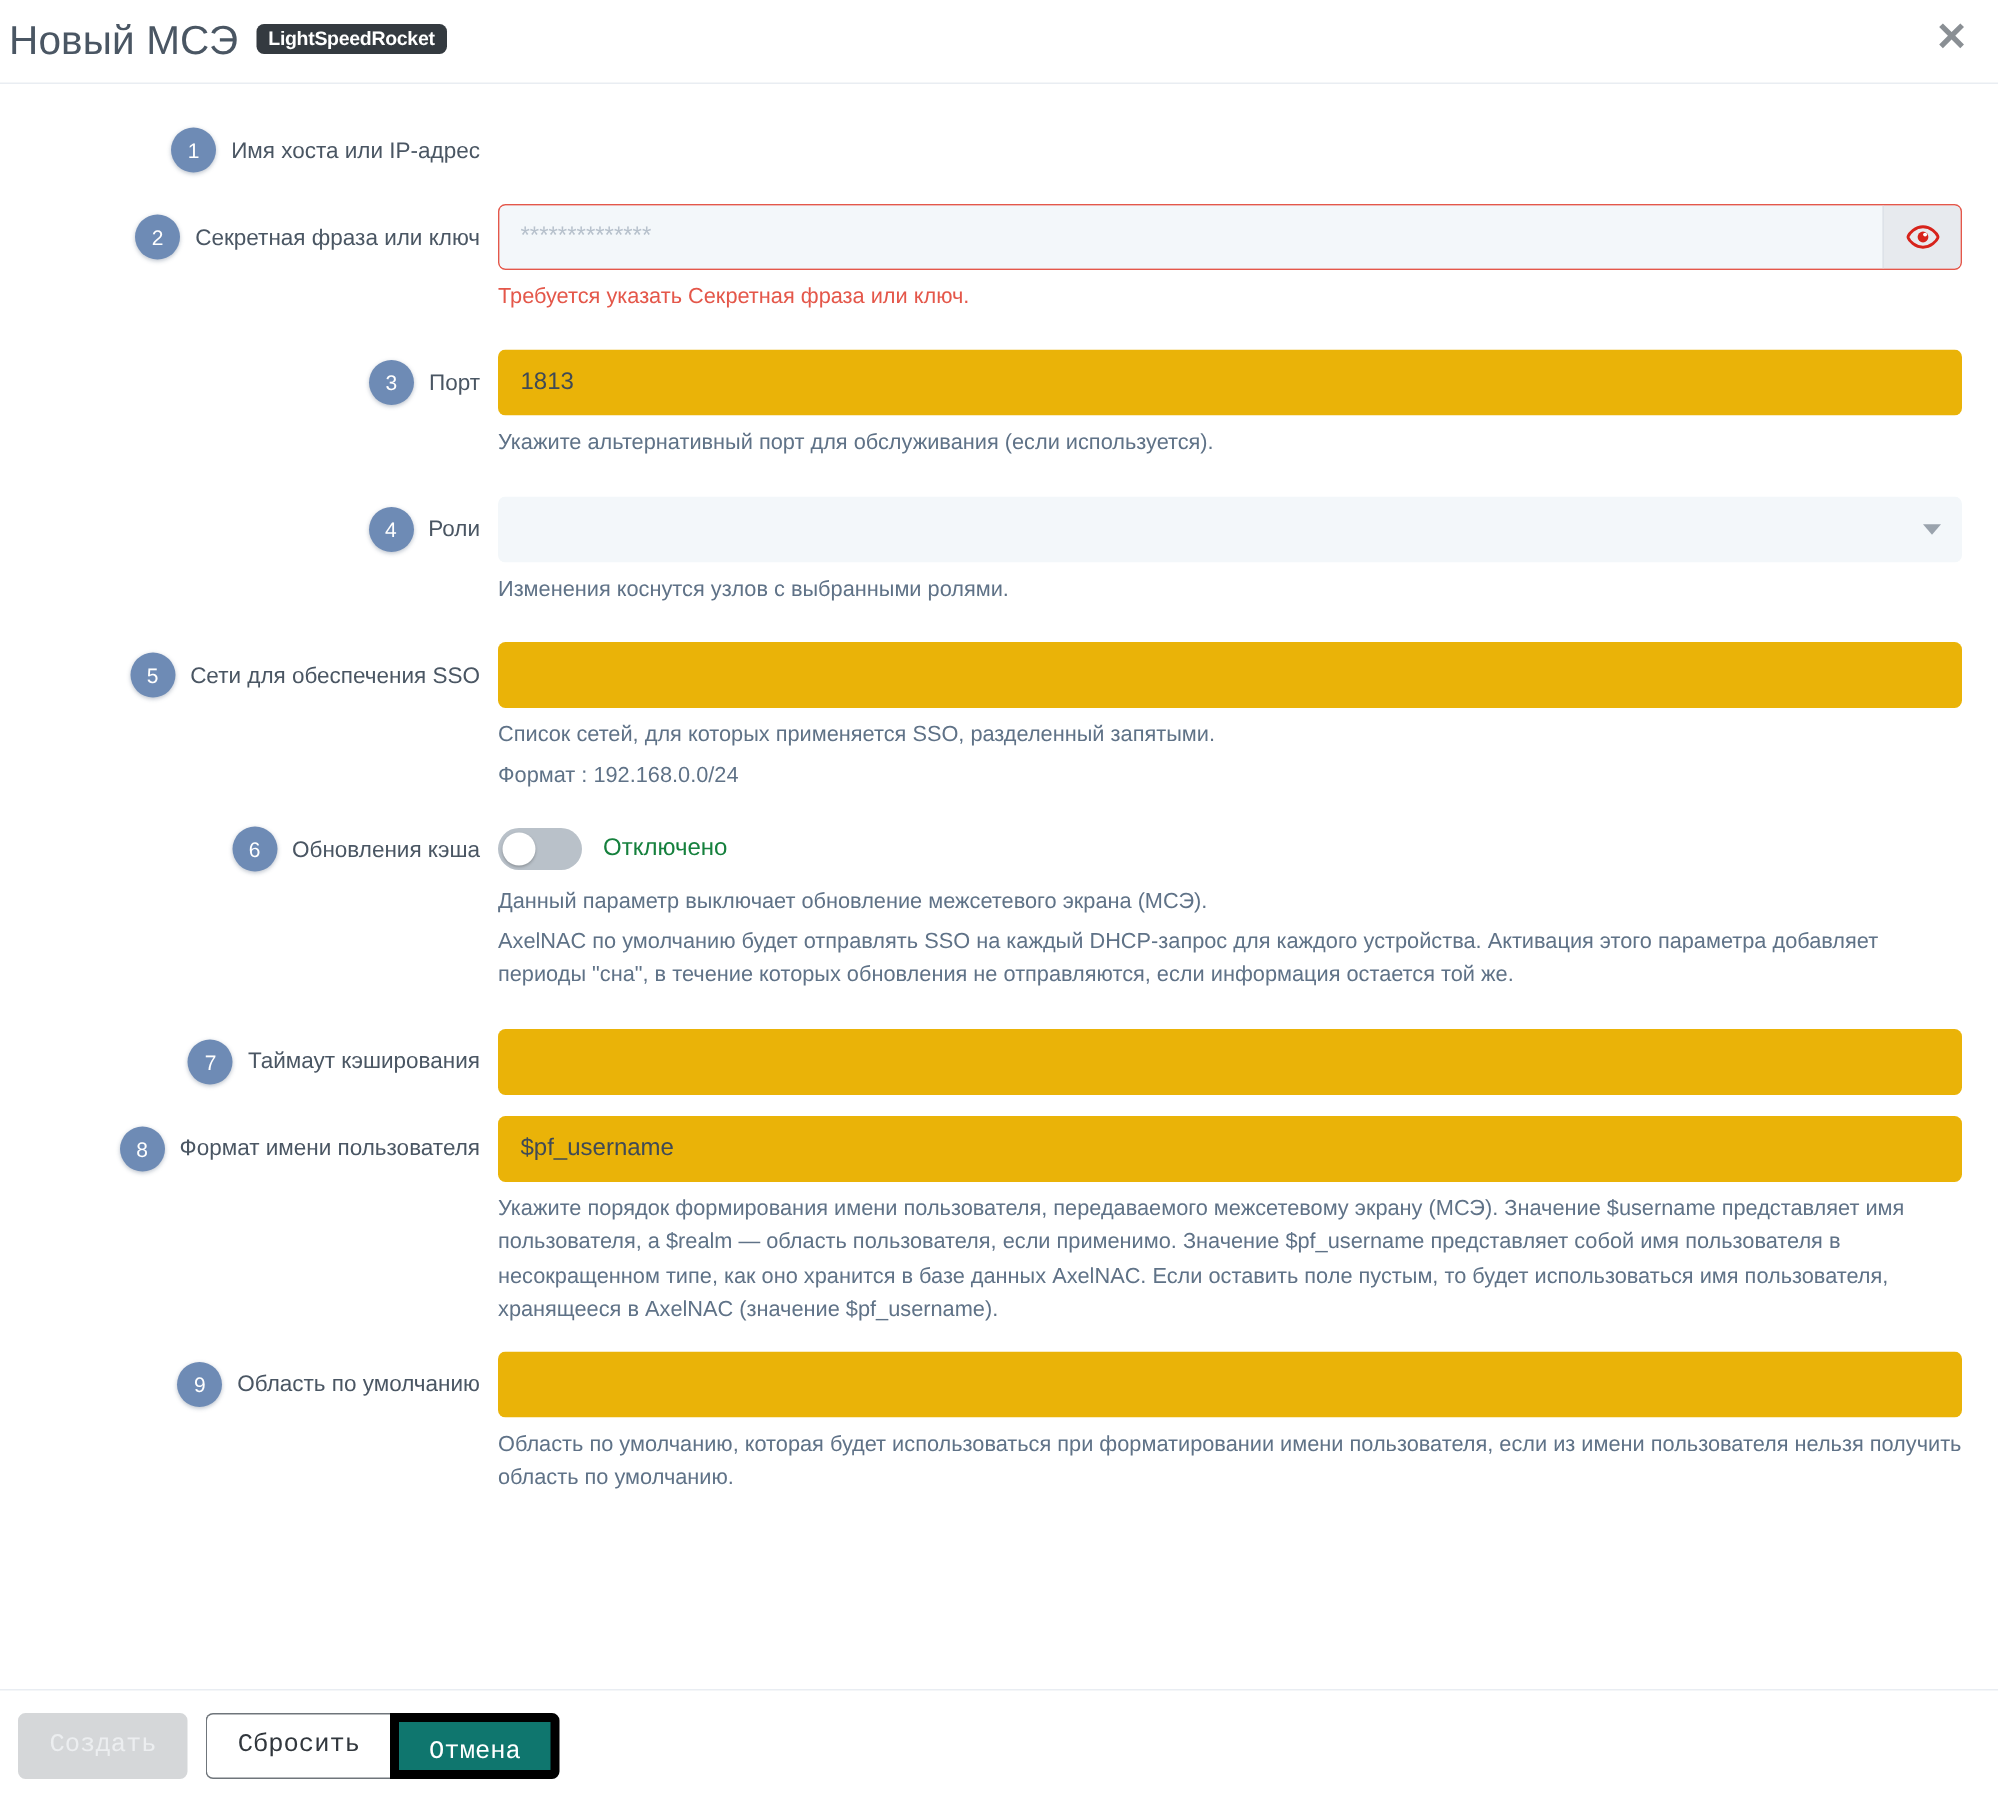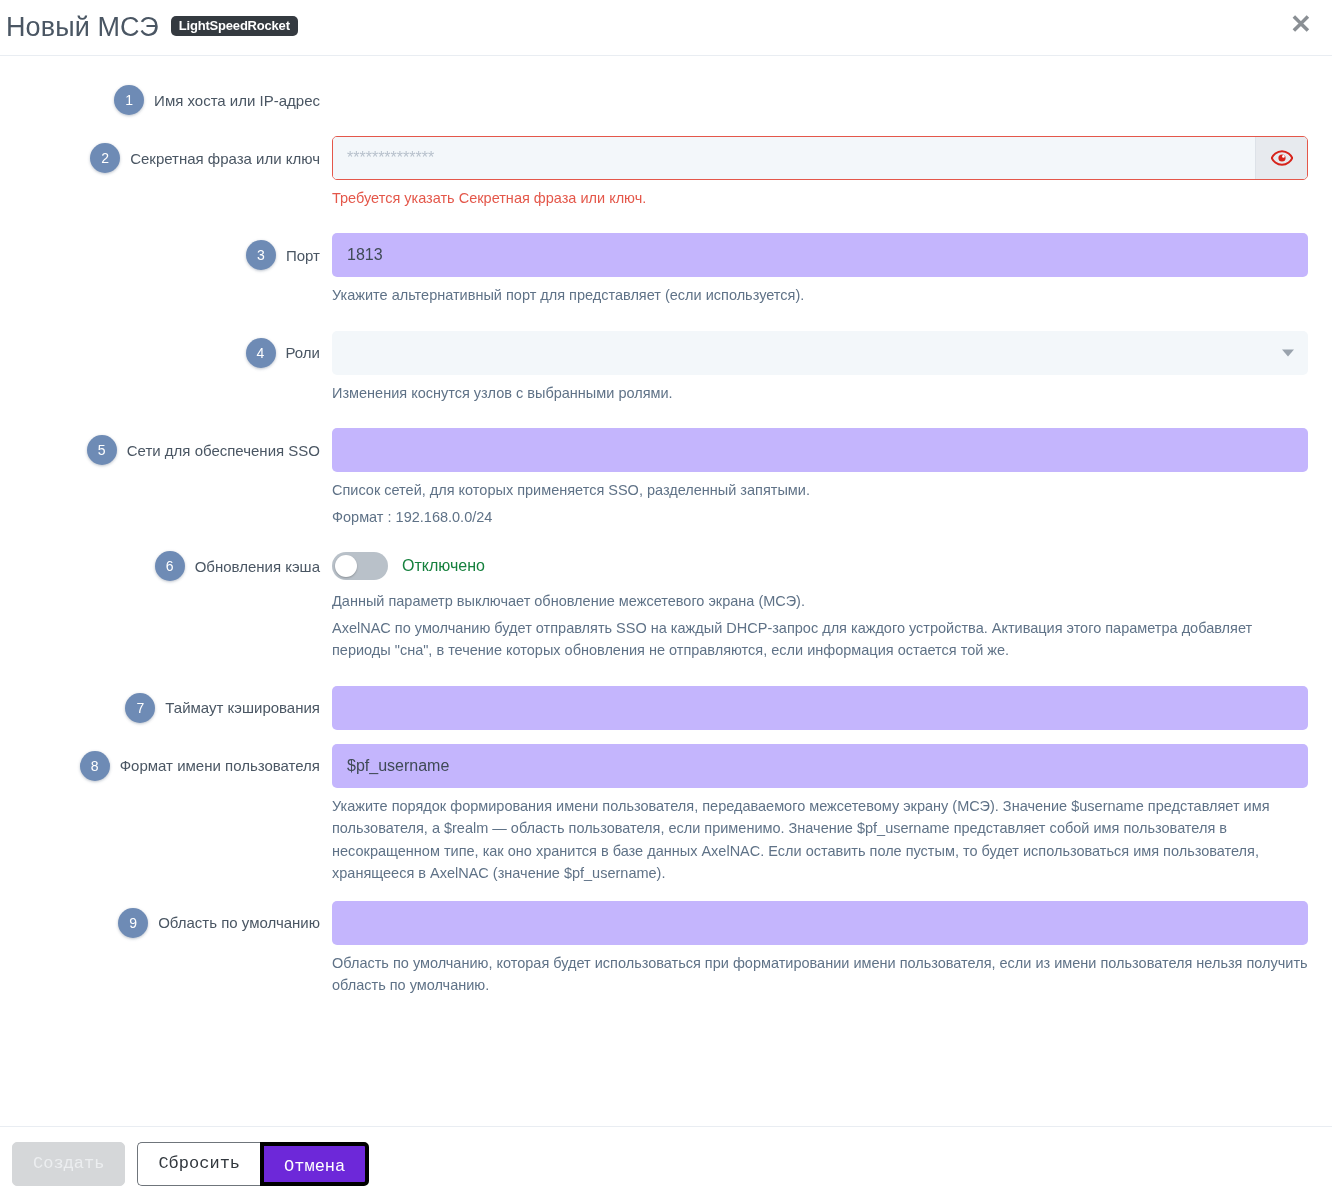--- a/index.html
+++ b/index.html
@@ -116,21 +116,21 @@
   }
   .row-field-col {
     flex: 1 1 auto;
     min-width: 0;
     padding-right: 12px;
   }
 
   .control {
     width: 100%;
     height: 44px;
-    background: #c4b5fd;
+    background: #eab308;
     border: 1px solid transparent;
     border-radius: 5px;
     padding: 0 14px;
     font-size: 16px;
     color: #3f4a56;
     font-family: "Liberation Sans", sans-serif;
     outline: none;
     display: block;
   }
   .control::placeholder { color: #b7c1cc; }
@@ -269,23 +269,23 @@
   }
   .btn-group { display: flex; }
   .btn-reset {
     background: #ffffff;
     color: #31373d;
     border: 1px solid #6f757b;
     border-right: none;
     border-radius: 5px 0 0 5px;
   }
   .btn-cancel {
-    background: #6d28d9;
+    background: #0f766e;
     color: #ffffff;
-    border: 4px solid #000000;
+    border: 6px solid #000000;
     border-radius: 0 5px 5px 0;
   }
 </style>
 </head>
 <body>
 
 <div class="modal">
 
   <div class="modal-header">
     <div class="modal-title">
@@ -327,21 +327,21 @@
 
     <div class="row-gap-md"></div>
 
     <div class="form-row">
       <div class="row-label-col">
         <span class="badge">3</span>
         <span class="field-label">Порт</span>
       </div>
       <div class="row-field-col">
         <input class="control" type="text" value="1813" style="">
-        <p class="help">Укажите альтернативный порт для представляет (если используется).</p>
+        <p class="help">Укажите альтернативный порт для обслуживания (если используется).</p>
       </div>
     </div>
 
     <div class="row-gap-md"></div>
 
     <div class="form-row">
       <div class="row-label-col">
         <span class="badge">4</span>
         <span class="field-label">Роли</span>
       </div>

